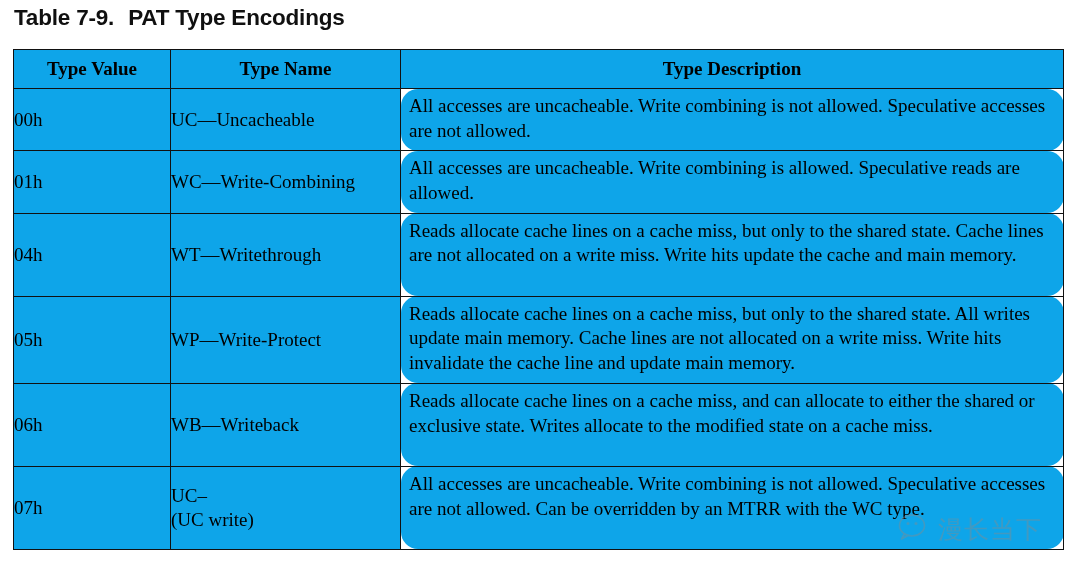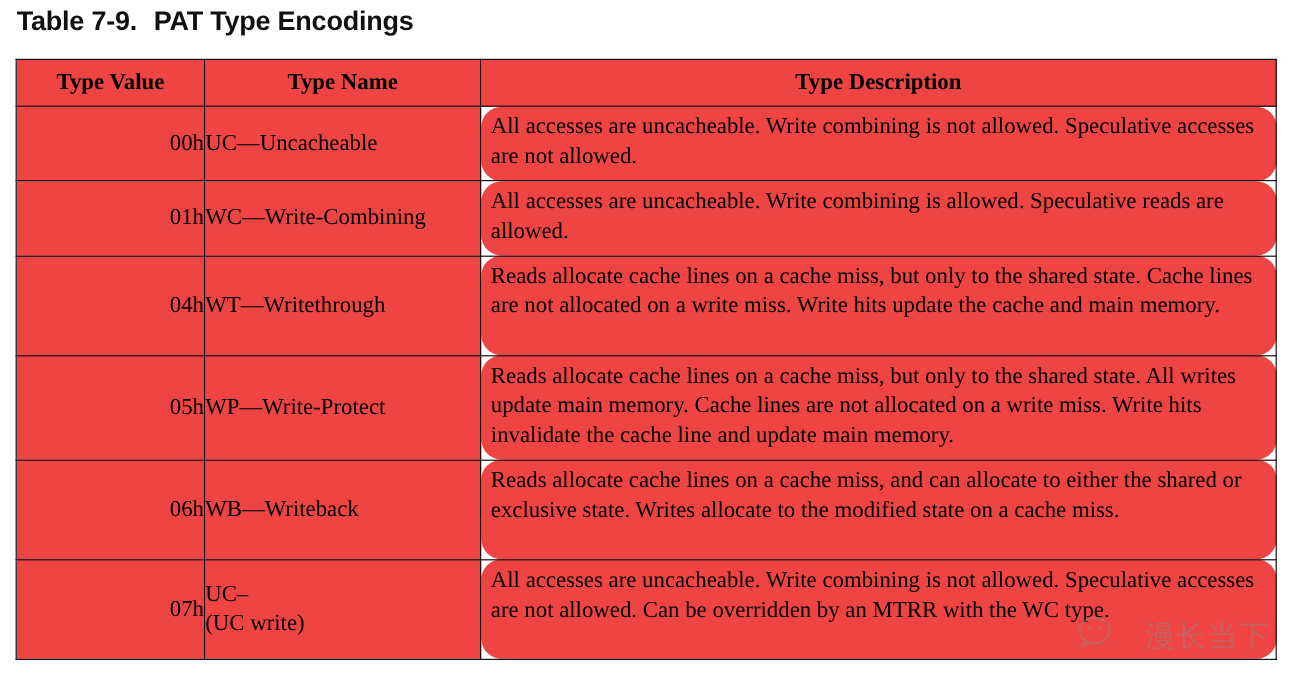--- a/index.html
+++ b/index.html
@@ -40,36 +40,36 @@
     top: 49px;
     width: 1050px;
     border-collapse: collapse;
     table-layout: fixed;
     background: #ffffff;
   }
   .pat-table td, .pat-table th {
     border: 1.6px solid #111111;
     padding: 0;
     vertical-align: top;
-    background: #ef4444;
+    background: #0ea5e9;
   }
   .pat-table thead th {
     text-align: center;
     font-weight: bold;
     font-size: 19px;
     padding: 7px 4px 7px 4px;
     vertical-align: middle;
     height: 24px;
   }
   col.c-value { width: 157px; }
   col.c-name  { width: 230px; }
   col.c-desc  { width: 663px; }
 
   td.cell-value {
-    text-align: right;
+    text-align: left;
     vertical-align: middle;
     font-size: 19px;
   }
   td.cell-name {
     text-align: left;
     vertical-align: middle;
     font-size: 19px;
     line-height: 1.28;
   }
   td.cell-desc {
@@ -93,21 +93,21 @@
   .watermark {
     position: absolute;
     left: 898px;
     top: 505px;
     width: 170px;
     height: 48px;
     opacity: 0.42;
     pointer-events: none;
     display: flex;
     align-items: center;
-    gap: 22px;
+    gap: 6px;
   }
   .wm-text {
     font-family: "DejaVu Sans", "Liberation Sans", sans-serif;
     font-size: 25px;
     color: #8a8a8a;
     letter-spacing: 1px;
     line-height: 1;
     white-space: nowrap;
   }
   .wm-icon { flex: 0 0 auto; }

